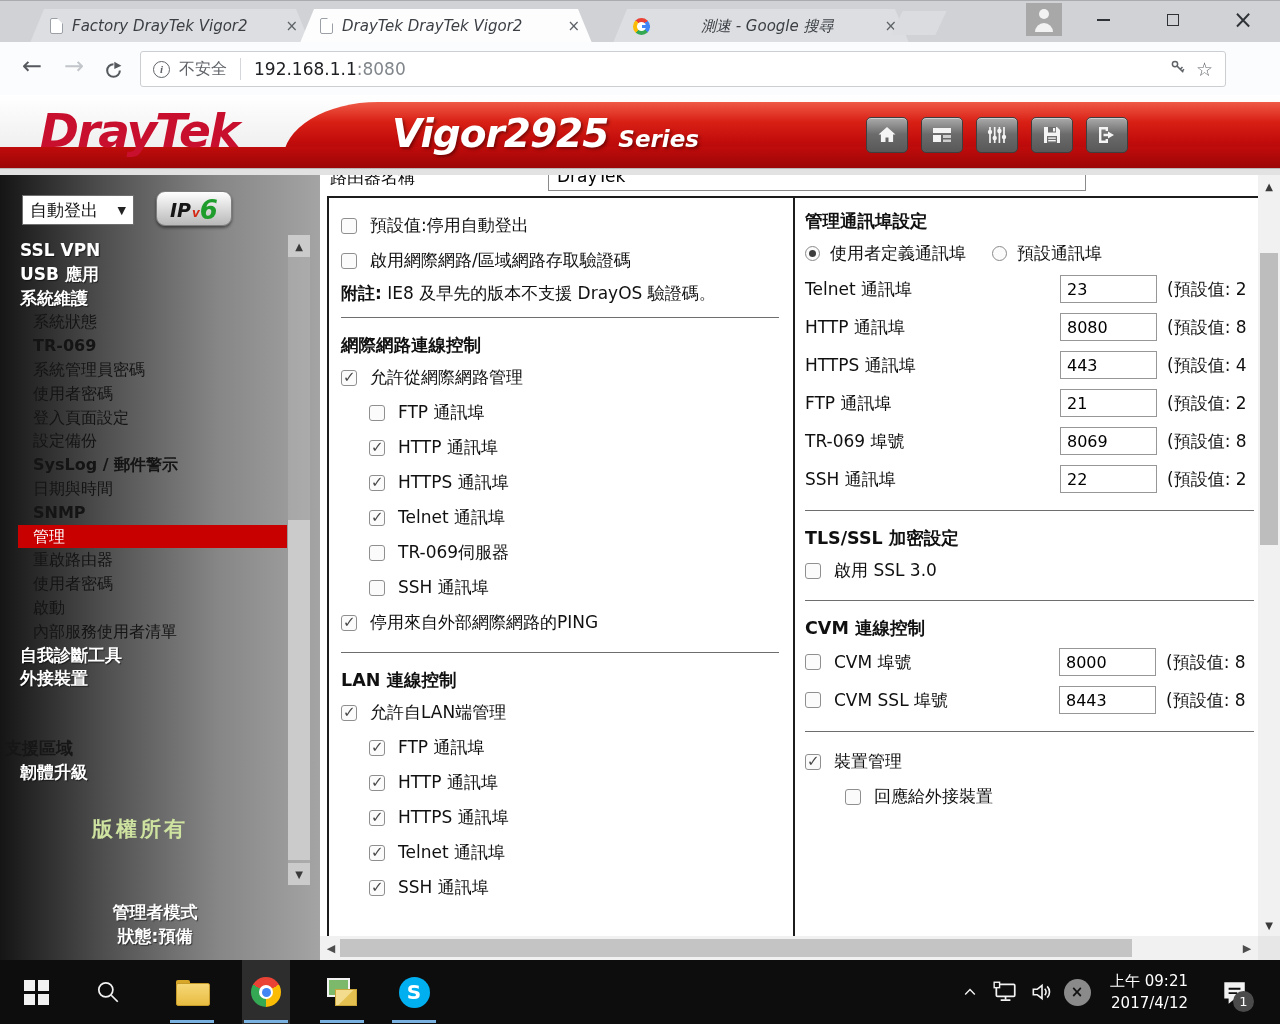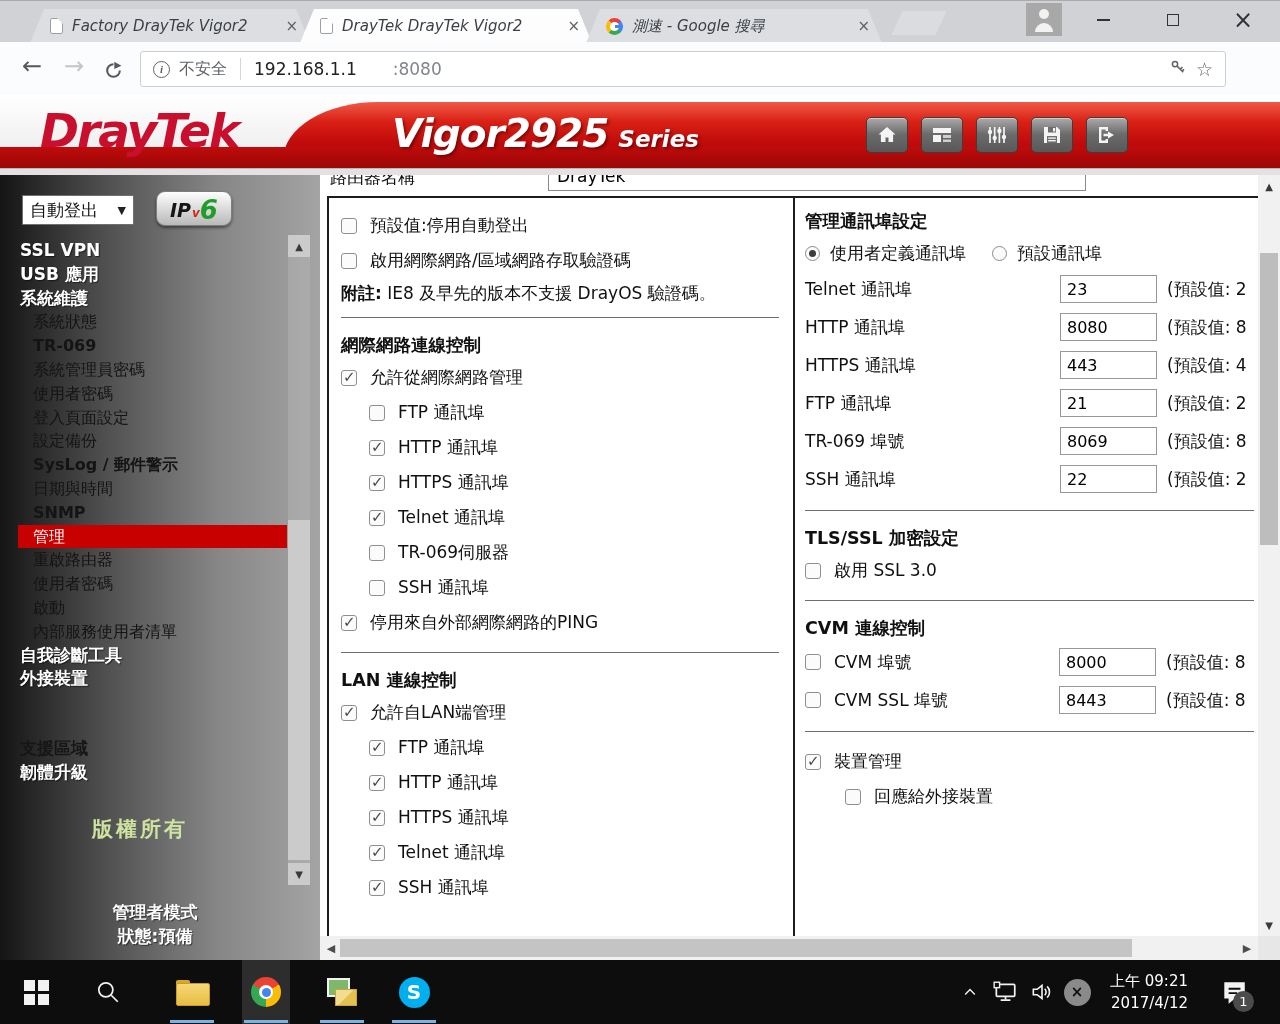--- a/index.html
+++ b/index.html
@@ -42,21 +42,21 @@
   .nav-glyph { position:absolute; top:10px; font-size:24px; color:#55595e; }
   #back-btn { left:22px; } #fwd-btn { left:64px; color:#c2c6cb; } #reload-btn { left:104px; top:16px; }
   #addressbar { position:absolute; left:140px; top:9px; width:1086px; height:36px; background:#fff;
     border:1px solid #cbcfd3; border-radius:3px; display:flex; align-items:center; padding:0 12px; gap:9px; }
   .info-ic { width:17px; height:17px; border:1.6px solid #5f6368; border-radius:50%; color:#5f6368;
     font-size:11px; font-weight:bold; display:flex; align-items:center; justify-content:center; flex:none;
     font-family:"Liberation Serif","DejaVu Serif",serif; font-style:italic; }
   .sec-label { font-size:16px; color:#5f6368; }
   .ab-sep { width:1px; height:22px; background:#d4d6d9; margin:0 4px; }
   .url { font-size:17px; color:#202124; }
-  .url .port { color:#80868b;margin-left:36px; }
+  .url .port { color:#80868b; }
   .ab-spacer { flex:1; }
   .ab-right { color:#5f6368; font-size:19px; }
   #menu-dots { position:absolute; right:16px; top:52px; font-size:20px; color:#5f6368; }
 
   
   #dray-header { position:absolute; left:0; top:95px; width:1280px; height:80px;
     background:linear-gradient(180deg,#ffffff,#e7e7e7); overflow:hidden; }
   #red-swoosh { position:absolute; left:283px; right:0; top:7px; bottom:7px;
     background:linear-gradient(180deg,#ef5a47 0%,#d92015 30%,#c00b0b 62%,#9c0707 100%);
     border-top-left-radius:95px 58px; }
@@ -85,21 +85,21 @@
     border:1px solid #7e7e7e; background:linear-gradient(180deg,#fefefe,#b9b9b9);
     box-shadow:0 2px 3px rgba(0,0,0,.45); display:flex; align-items:flex-end; justify-content:center;
     padding-bottom:4px; font-style:italic; font-weight:bold; }
   #ipv6-btn .ip { font-size:19px; color:#161616; }
   #ipv6-btn .v { font-size:12px; color:#d42914; margin:0 0 1px 1px; }
   #ipv6-btn .six { font-size:26px; color:#1f9d2c; line-height:22px; }
   #menu { position:absolute; left:0; top:64px; width:320px; }
   .side-item { height:23.8px; line-height:23.8px; white-space:nowrap; overflow:hidden; }
   .side-item.top { padding-left:20px; color:#fff; font-weight:bold; font-size:17px;
     text-shadow:1px 1px 1px rgba(0,0,0,.55); }
-  .side-item.topdark { padding-left:20px; color:#161616; font-weight:bold; font-size:17px; }
+  .side-item.topdark { padding-left:5px; color:#161616; font-weight:bold; font-size:17px; }
   .side-item.sub { padding-left:33px; color:#141414; font-size:16px; }
   .side-item.sub.bold { font-weight:bold; }
   .side-item.selected { background:#c90000; color:#fff; margin-left:18px; margin-right:33px;
     padding-left:15px; }
   .side-item.gap { margin-top:46px; }
   #copyright { margin-top:30px; width:280px; text-align:center; color:#cfe3a0; font-size:21px;
     font-weight:bold; letter-spacing:3px; }
   #side-status { position:absolute; left:0; bottom:12px; width:310px; text-align:center; color:#fff;
     font-weight:bold; font-size:17px; line-height:24px; text-shadow:1px 1px 1px rgba(0,0,0,.55); }
   #side-sb { position:absolute; right:10px; top:60px; width:22px; height:650px;
@@ -208,21 +208,21 @@
       <span class="tab-close">×</span>
     </div>
   </div>
   <div class="tab active" style="left:300px;width:292px;">
     <div class="tab-inner">
       <span class="page-icon"></span>
       <span class="tab-title">DrayTek DrayTek Vigor2</span>
       <span class="tab-close">×</span>
     </div>
   </div>
-  <div class="tab" style="left:586px;width:296px;">
+  <div class="tab" style="left:613px;width:296px;text-align:center;">
     <div class="tab-inner">
       <span class="google-g"></span>
       <span class="tab-title">測速 - Google 搜尋</span>
       <span class="tab-close">×</span>
     </div>
   </div>
   <div id="newtab-btn"></div>
   <div id="avatar-btn"></div>
   <div class="wc" id="wc-min">
       <span></span>

